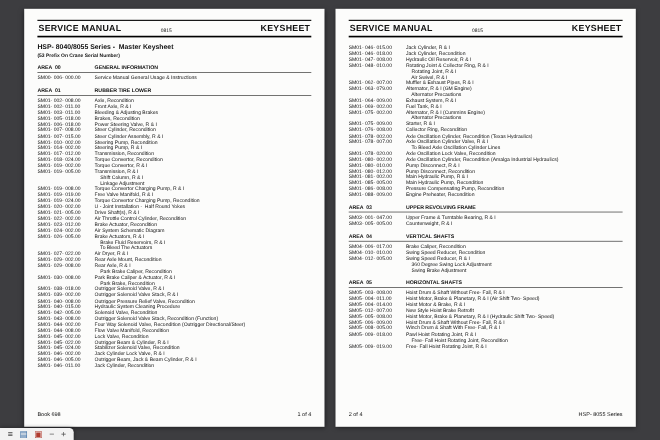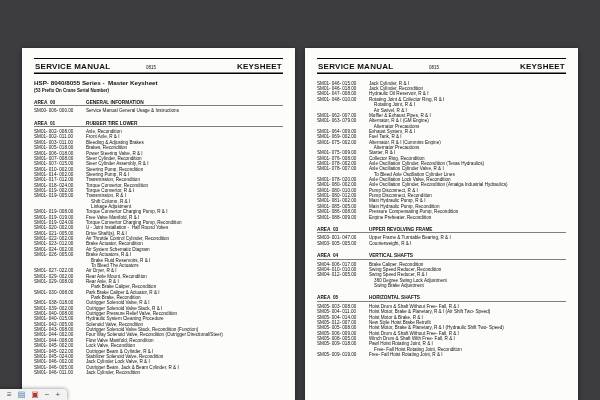--- a/index.html
+++ b/index.html
@@ -1,18 +1,18 @@
 <!DOCTYPE html>
 <html style="--canvas-bg: #3d3d40; --page-bg: #fcfcfb; --text: #111111; --rule: #000000;"><head>
 <meta charset="utf-8">
 <style>
   html,body{margin:0;padding:0;width:600px;height:400px;overflow:hidden;
     background:var(--canvas-bg,#3d3d40);font-family:"Liberation Sans",sans-serif;}
   .stage{position:relative;width:600px;height:400px;}
-  .pages{position:absolute;inset:0;margin-top:40px;}
+  .pages{position:absolute;inset:0;}
   .page{position:absolute;top:8px;width:546px;height:760px;box-sizing:border-box;
     background:var(--page-bg,#fcfcfb);color:var(--text,#111);
     box-shadow:0 2px 9px rgba(0,0,0,.55);
     transform:scale(.5);transform-origin:0 0;
     padding:20px 24px 16px 24px;display:flex;flex-direction:column;}
   .pages > div.page:nth-of-type(1){left:22px;}
   .pages > div.page:nth-of-type(2){left:305px;}
   .page-header{position:relative;display:flex;justify-content:space-between;align-items:flex-end;
     border-top:2px solid var(--rule,#000);border-bottom:3px solid var(--rule,#000);
     padding:5px 2px 4px 2px;}

